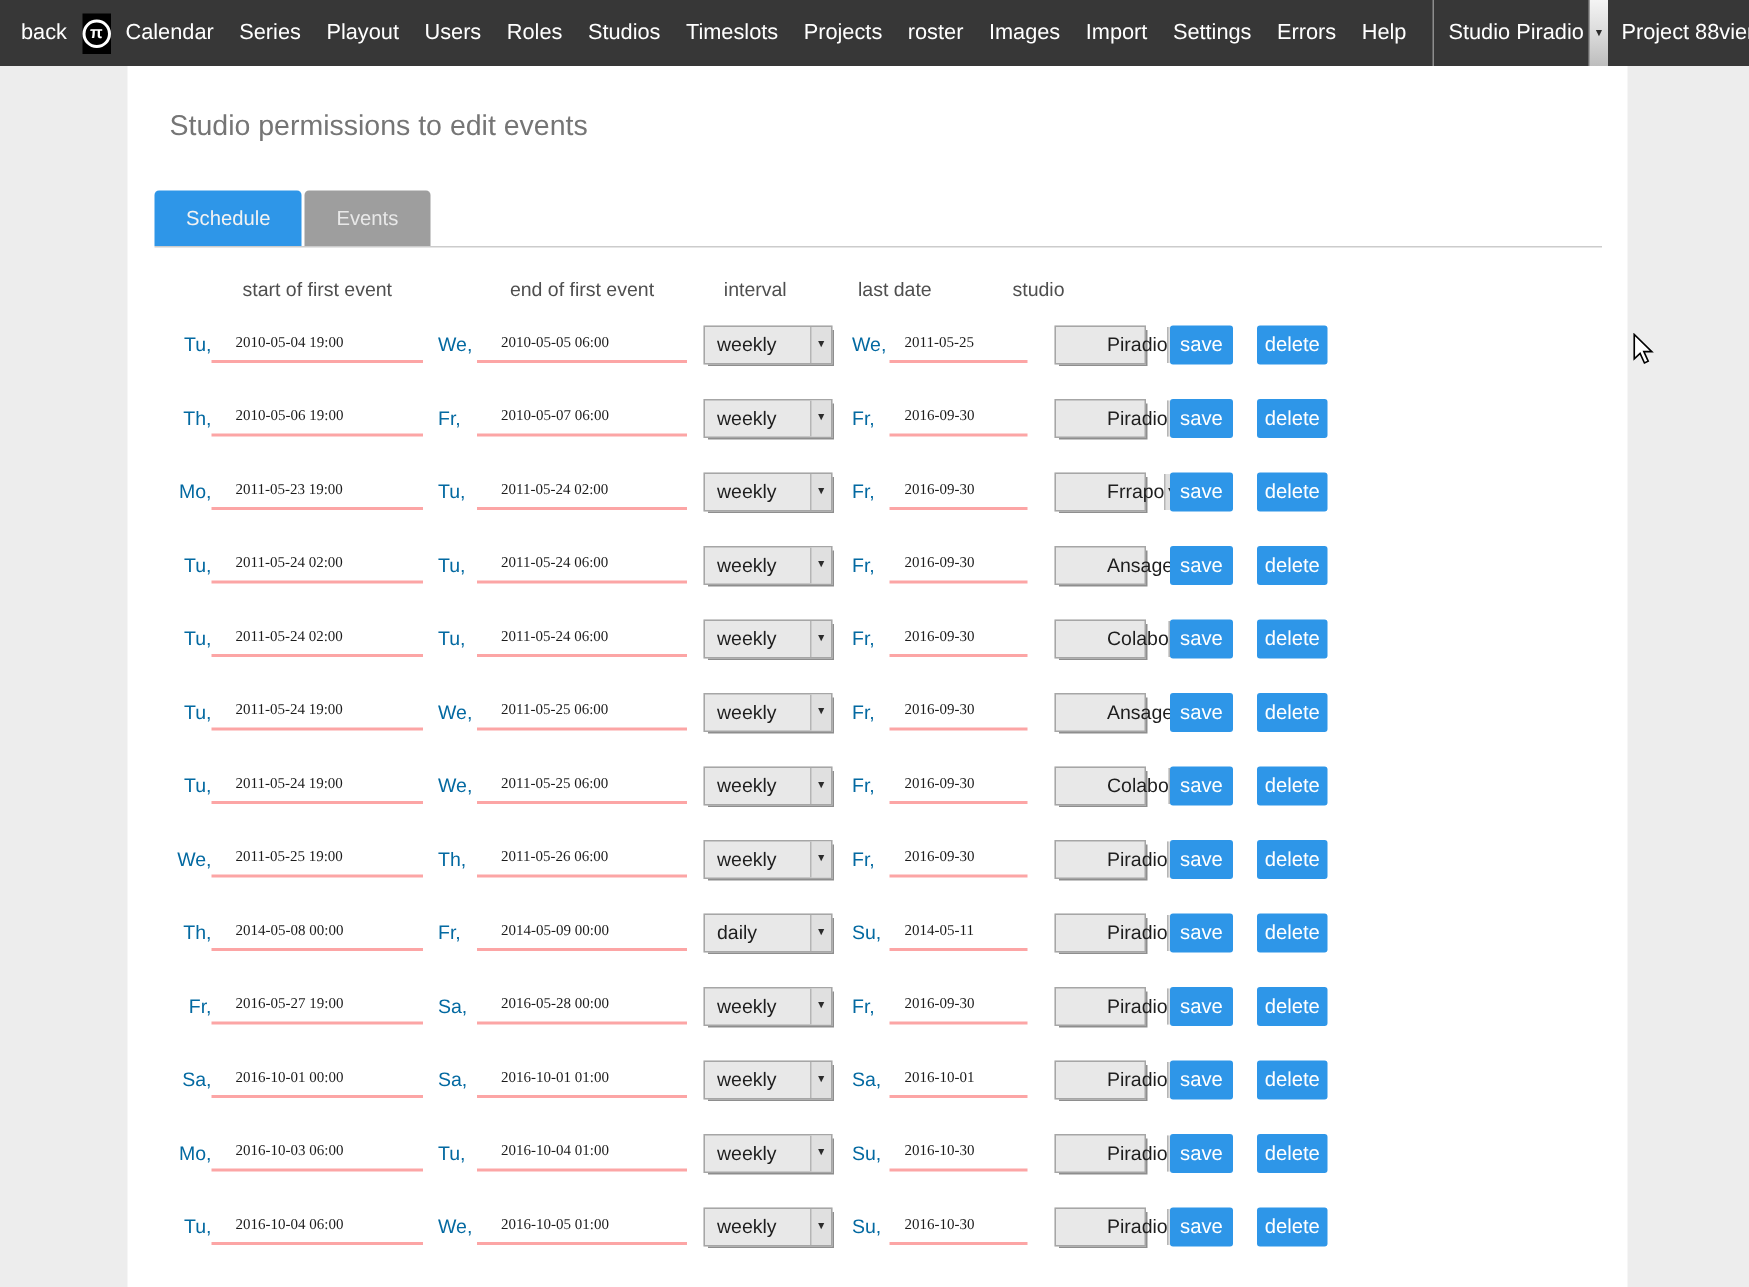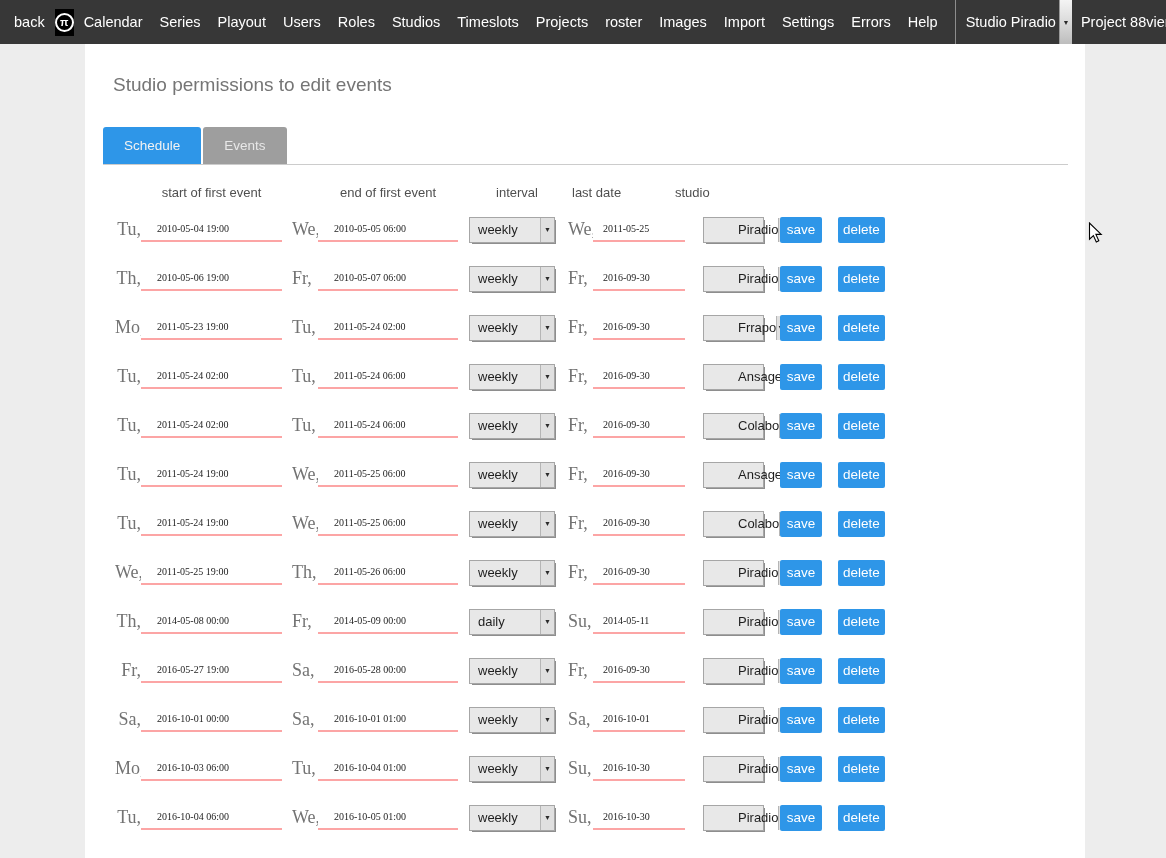--- a/index.html
+++ b/index.html
@@ -40,28 +40,28 @@
 
   
   .sched { margin-left:30px; margin-top:0; }
   .hdr-row { display:flex; align-items:center; height:26px; margin-top:14px;
     font-size:13px; color:#4f4f4f; }
   .hdr-row .h-sp1 { width:26px; }
   .hdr-row .h-start { width:141px; text-align:center; }
   .hdr-row .h-sp2 { width:36px; }
   .hdr-row .h-end { width:140px; text-align:center; }
   .hdr-row .h-sp3 { width:11px; }
-  .hdr-row .h-interval { width:69px; text-align:right; }
+  .hdr-row .h-interval { width:69px; text-align:center; }
   .hdr-row .h-sp4 { width:11px; }
   .hdr-row .h-last { width:119px; text-align:left; padding-left:23px; }
   .hdr-row .h-sp5 { width:7px; }
   .hdr-row .h-studio { text-align:right; }
 
   .row { display:flex; align-items:center; height:49px; }
-  .day { font-size:18px; color:#737373;font-family:Liberation Serif, serif; }
+  .day { font-size:13px; color:#0369a1; }
   .day1 { width:26px; text-align:right; }
   .day2 { width:24px; margin-left:8px; text-align:left; padding-left:2px; }
   .day3 { width:24px; margin-left:11px; text-align:left; padding-left:2px; }
   .dt-input { border:none; outline:none; background:#fff; height:25px;
     border-bottom:2px solid #fca5a5; font-size:10px; color:#1c1c1c;
     font-family:Liberation Serif, serif; }
   .in-start { width:141px; padding-left:16px; }
   .in-end { width:140px; margin-left:4px; padding-left:16px; }
   .in-last { width:92px; margin-left:3px; padding-left:10px; }
 

